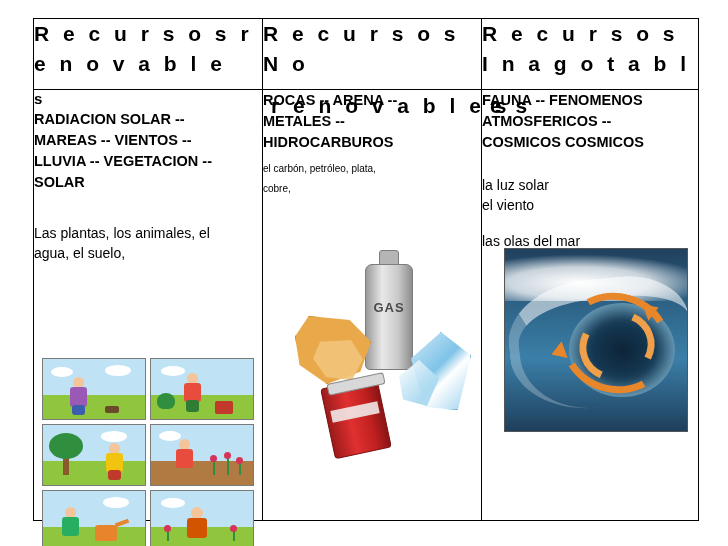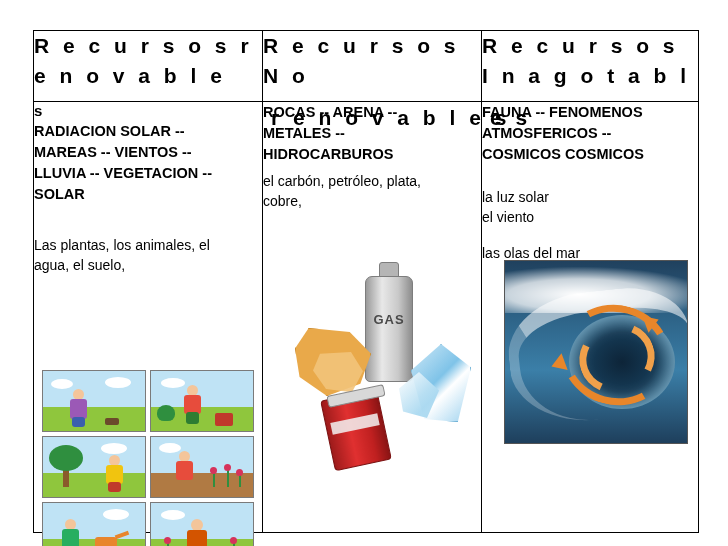--- a/index.html
+++ b/index.html
@@ -18,21 +18,21 @@
   #slide {
     position: relative;
     width: 728px;
     height: 546px;
     background: #ffffff;
   }
 
   table.rec-table {
     position: absolute;
     left: 33px;
-    top: 30px;
+    top: 18px;
     width: 662px;
     height: 380px;
     border-collapse: collapse;
     table-layout: fixed;
     padding-left: 40px;
   }
   table.rec-table td {
     border: 1px solid #000000;
     vertical-align: top;
     padding: 0;
@@ -85,21 +85,21 @@
     line-height: 21px;
     margin: 0;
   }
   .plain-text {
     font-size: 14px;
     font-weight: normal;
     line-height: 20px;
     margin: 10px 0 0 0;
   }
   .plain-text-tight {
-    font-size: 14px;
+    font-size: 10px;
     font-weight: normal;
     line-height: 20px;
     margin: 6px 0 0 0;
   }
   .spacer-line { height: 14px; }
 
   
   .pic-grid {
     position: absolute;
     left: 8px;

